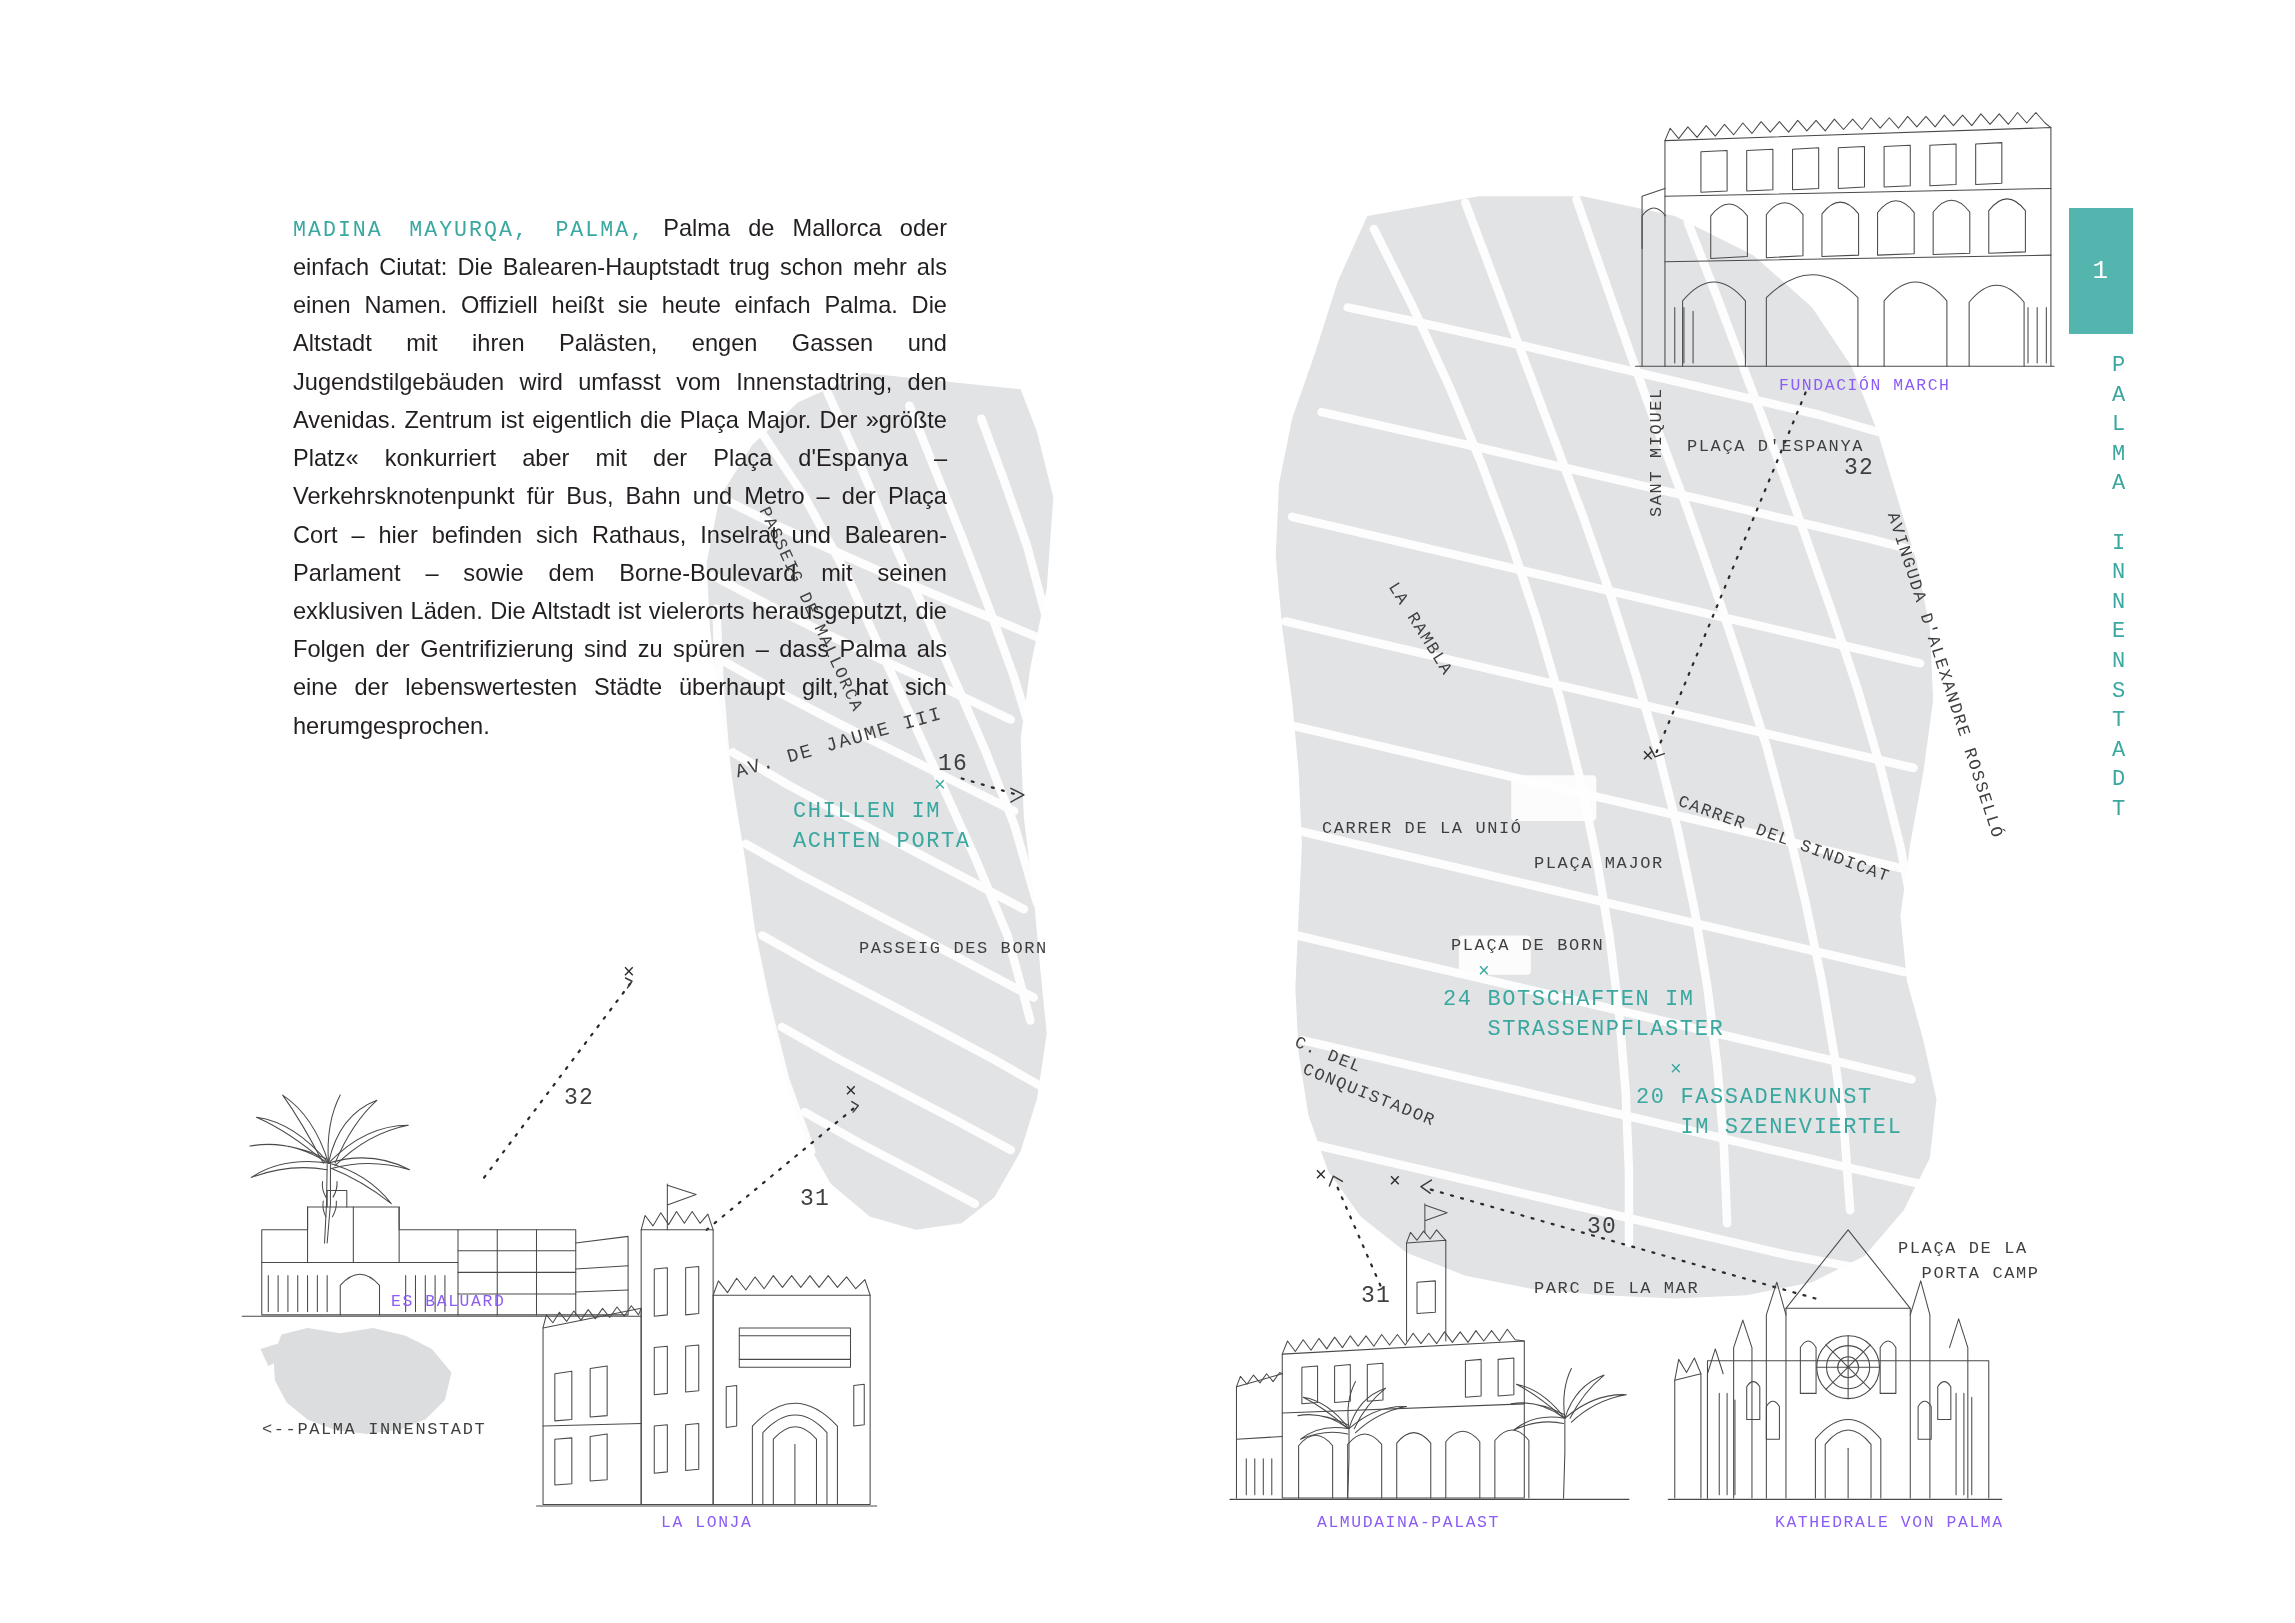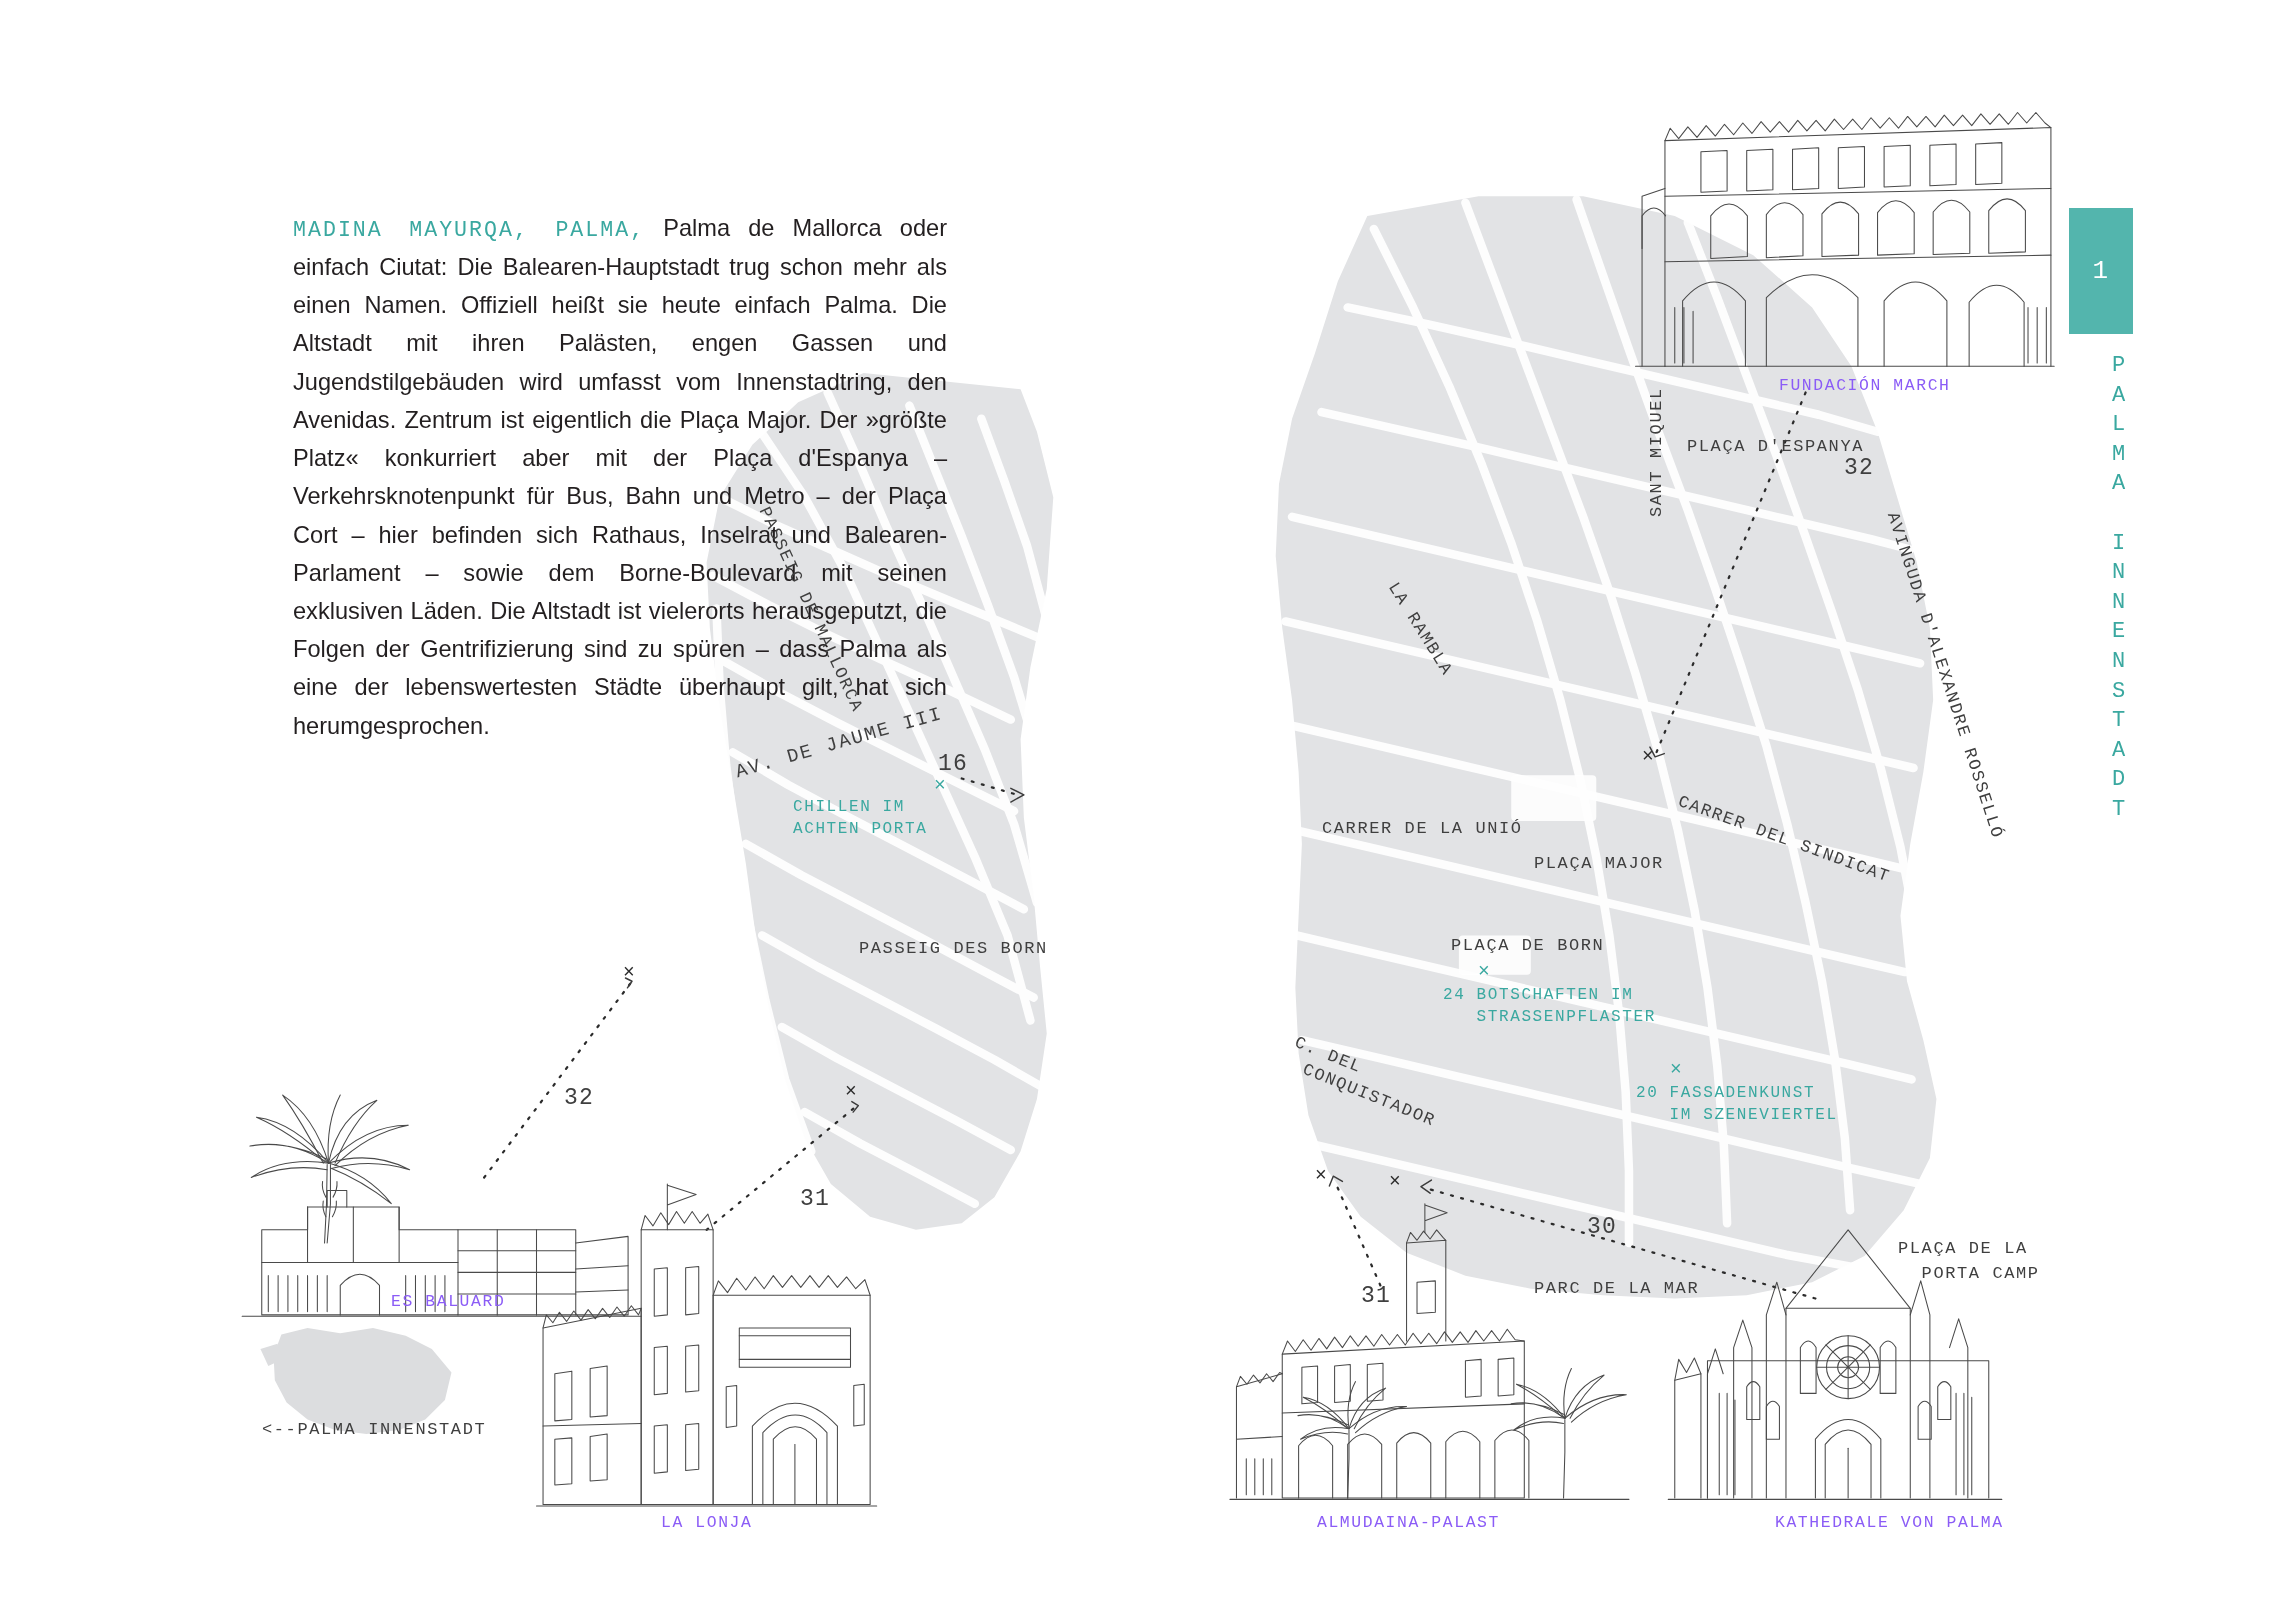--- a/index.html
+++ b/index.html
@@ -98,21 +98,21 @@
     color: #3f3f3f;
     white-space: nowrap;
   }
   .mlabel.big   { font-size: 19px; letter-spacing: 2px; }
   .teal {
     color: #3aa8a0;
   }
   .poi {
     position: absolute;
     font-family: "Liberation Mono", monospace;
-    font-size: 16px;
+    font-size: 22px;
     letter-spacing: 1.6px;
     color: #3aa8a0;
     line-height: 1.35;
     white-space: nowrap;
   }
   .cap {
     position: absolute;
     font-family: "Liberation Mono", monospace;
     font-size: 16.4px;
     letter-spacing: 1.6px;

